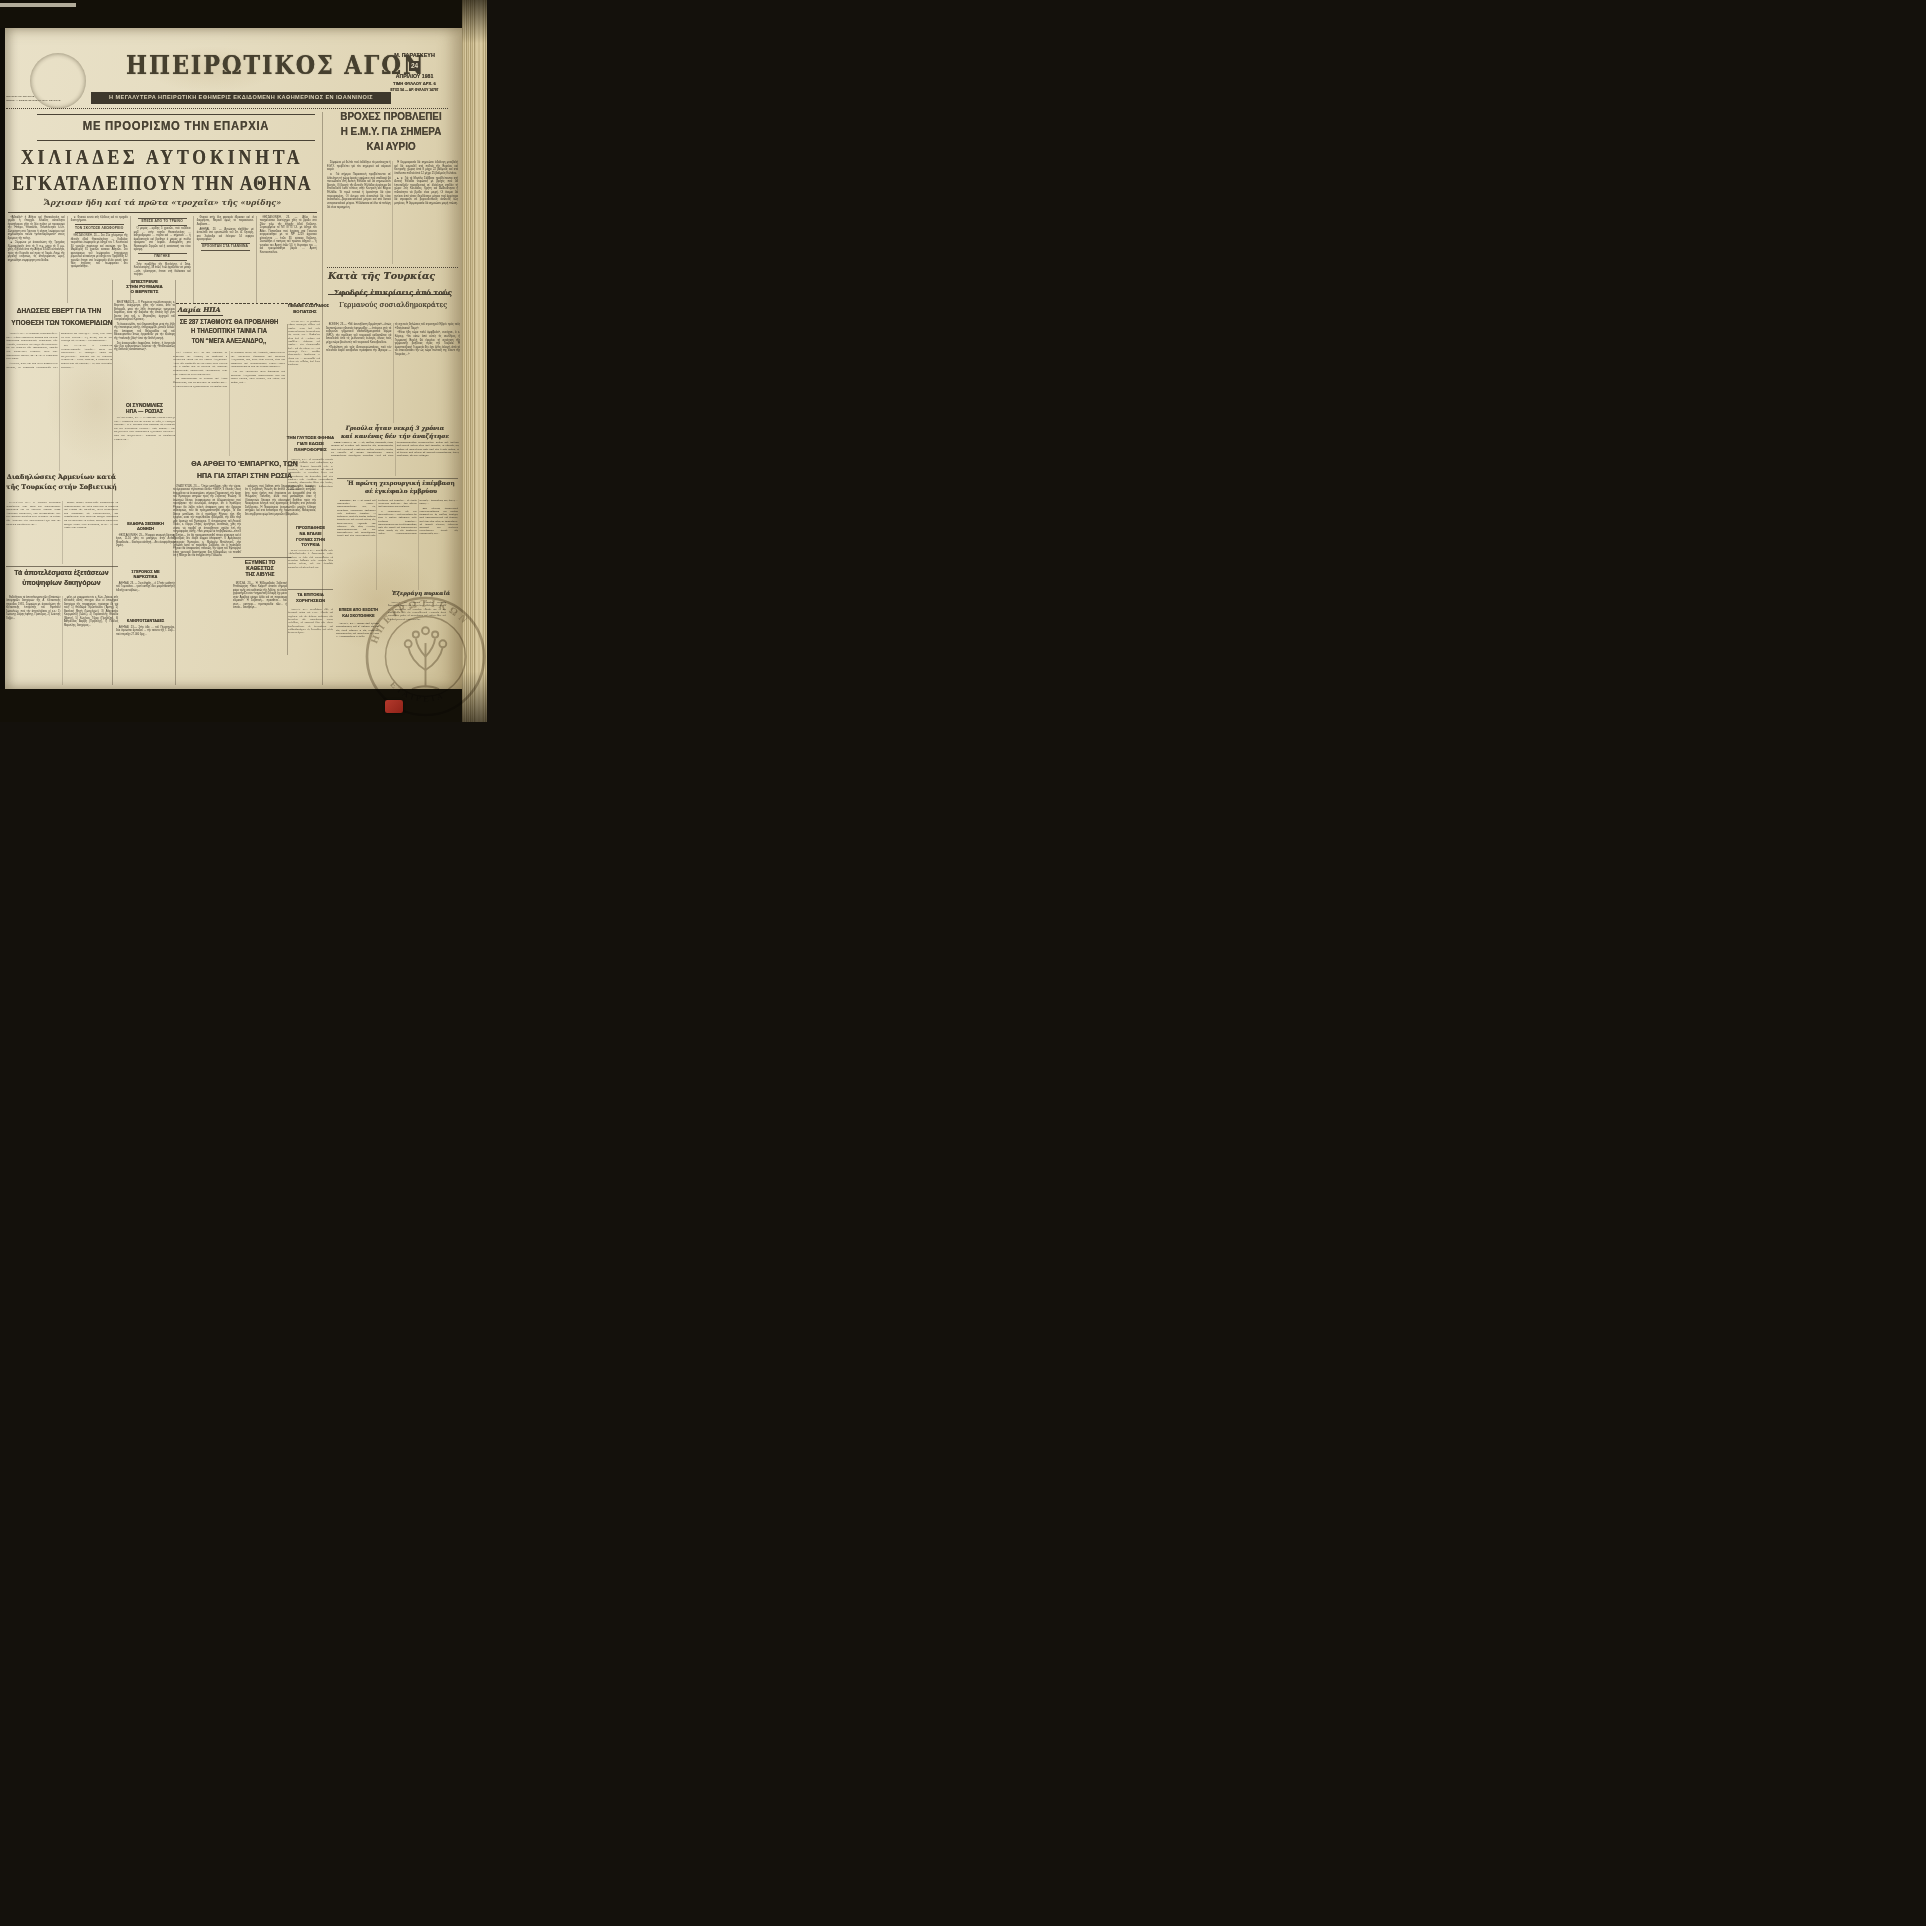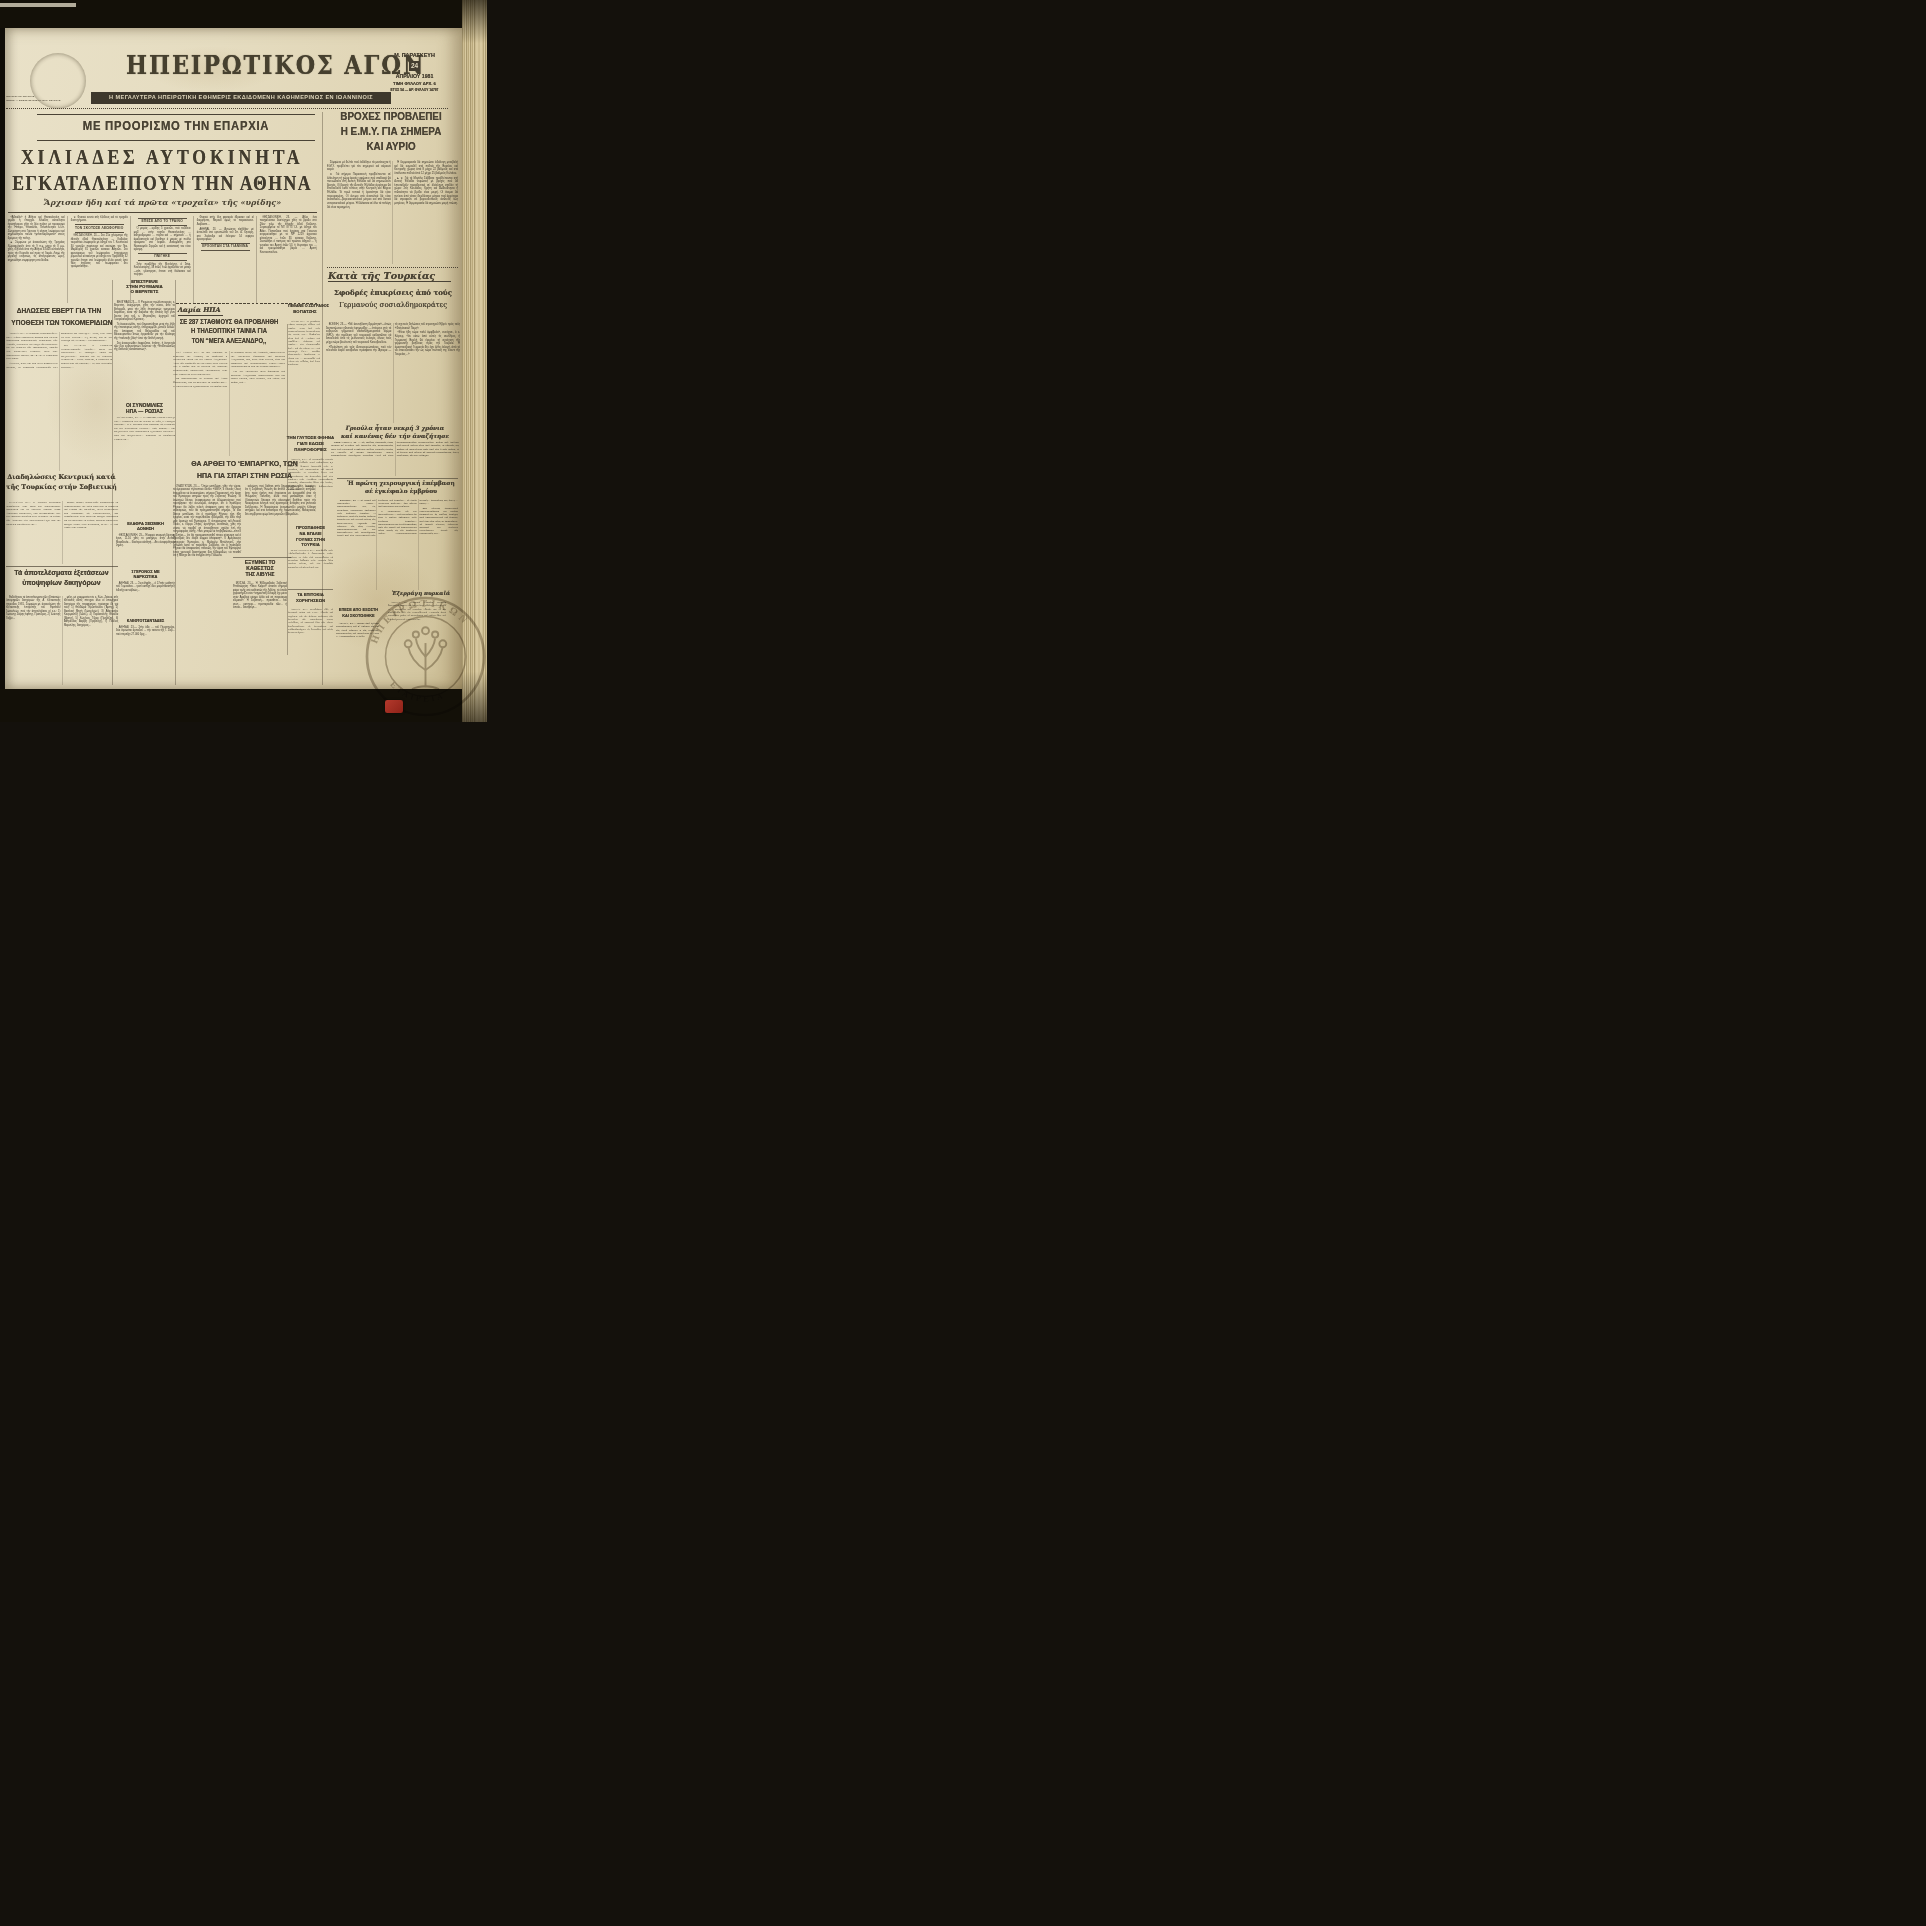--- a/index.html
+++ b/index.html
@@ -166,21 +166,21 @@
     <div class="sans-b grunge nw" style="font-size:7.3px;transform:scaleX(.9);">ΔΗΛΩΣΕΙΣ ΕΒΕΡΤ ΓΙΑ ΤΗΝ</div>
     <div class="sans-b grunge nw" style="font-size:7.3px;transform:scaleX(.9);margin-top:3.1px;">ΥΠΟΘΕΣΗ ΤΩΝ ΤΟΚΟΜΕΡΙΔΙΩΝ</div>
   </div>
   <div class="abs body-txt serif cols2" style="left:6.2px;top:332px;width:106px;height:139px;font-size:2.7px;">
     <p>ΑΘΗΝΑΙ 23— Ὁ ὑπουργός Οἰκονομικῶν κ. Μιλτ. Ἔβερτ παίρνοντας ἀφορμή ἀπό χθεσινό δημοσίευμα ἀπογευματινῆς ἐφημερίδας τῶν Ἀθηνῶν, σχετικά μέ τήν δίωξη τῶν ὑπευθύνων γιά τήν ὑπόθεση τῶν τοκομεριδίων, προέβη στίς κατάλληλες ἐνέργειες πολύ πρίν δημοσιεύσει προχθές 22—4—81 ἡ ἐφημερίδα τήν εἴδηση.</p>
     <p>Ἄλλωστε, ὅπως καί ἀπό ἄλλη ἀφορμή ἔχω δηλώσει, τό ὑπουργεῖο Οἰκονομικῶν ἔχει ὀργανώσει καί συνεχίζει… Τέλος, ἔτσι χωρίς νά γίνει γνωστό… Ἔξ ἄλλου, καί μέ τήν Τράπεζα τῆς Ἑλλάδος… τά τοκομερίδια…</p>
     <p>Στίς 17—4—81 ἡ Εἰσαγγελία Πλημμελειοδικῶν Ἀθηνῶν… Μετά τήν διαπίστωση… κ. Τράπεζα… λαϊκά καί ἀνεξέλεγκτα… μέρισμα γιά τίς ἑπόμενες Εἰσαγγελία… Ὅπως φαίνεται, ἡ ὑπηρεσία τό ἀποτέλεσμα τῆς ἔρευνας… τίς δύο τελευταῖες ἐνέργειες…</p>
   </div>
 
   <div class="abs center" style="left:5.4px;top:473px;width:112px;">
-    <div class="dserif grunge nw" style="font-weight:700;font-size:6.5px;">Διαδηλώσεις Κεντρική κατά</div>
+    <div class="dserif grunge nw" style="font-weight:700;font-size:6.5px;">Διαδηλώσεις Ἀρμενίων κατά</div>
     <div class="dserif grunge nw" style="font-weight:700;font-size:6.5px;margin-top:2.3px;">τῆς Τουρκίας στήν Σοβιετική</div>
   </div>
   <div class="abs body-txt serif cols2" style="left:6.2px;top:501px;width:112px;height:63px;font-size:2.7px;">
     <p>ΤΕΧΕΡΑΝΗ 23— Ἡ περσική ἀστυνομία πυροβόλησε στόν ἀέρα καί χρησιμοποίησε δακρυγόνα γιά νά διαλύσει περίπου 5.000 Ἀρμένιους διαδηλωτές, πού πολιορκοῦσαν χθές τήν τουρκική πρεσβεία στήν Τεχεράνη. Τό πλῆθος τῶν Ἀρμενίων εἶχε συγκεντρωθεῖ ἔξω ἀπό τήν τουρκική πρεσβεία μέ τήν…</p>
     <p>Μικρές ὁμάδες διαδηλωτῶν κατώρθωσαν νά σκαρφαλώσουν τόν τοῖχο γύρω ἀπό τό προαύλιο τοῦ κτιρίου τῆς πρεσβείας, ἀλλά ἐκδιώχθηκαν ἀπό «φρουρούς τῆς ἐπαναστάσεως», πού πυροβόλησαν στόν ἀέρα καί ἔρριξαν δακρυγόνα γιά νά διαλύσουν τό πλῆθος. Μερικοί διαδηλωτές ἔρριξαν πέτρες στήν ἀστυνομία, ἀλλά… «…κοῦ λαοῦ» στήν Τουρκία.</p>
   </div>
 
   <div class="abs rule" style="left:6.2px;top:566px;width:112px;height:1.2px;opacity:.7;"></div>
   <div class="abs center" style="left:5.4px;top:569px;width:112px;">
     <div class="sans-b grunge nw" style="font-size:7px;">Τά ἀποτελέσματα ἐξετάσεων</div>
@@ -241,21 +241,21 @@
   </div>
   <div class="abs body-txt cols2" style="left:327px;top:161px;width:131px;height:103px;font-size:2.7px;">
     <p>Σύμφωνα μέ δελτίο πού ἐκδόθηκε τά μεσάνυχτα ἡ Ε.Μ.Υ. προβλέπει γιά τόν σημερινό καί αὐριανό καιρό:</p>
     <p>★ Γιά σήμερα Παρασκευή προβλέπονται σέ ὁλόκληρη τή χώρα ἀραιές νεφώσεις πού σταδιακά θά πυκνώσουν στή Δυτική Ἑλλάδα καί θά σημειωθοῦν βροχές. Οἱ βροχές τῆς Δυτικῆς Ἑλλάδας ἀργότερα θά ἐπεκταθοῦν κατά τόπους στήν Κεντρική καί Βόρειο Ἑλλάδα. Τό πρωί τοπικά ἡ ὁρατότητα θά εἶναι περιορισμένη. Οἱ ἄνεμοι στά ἀνατολικά θά εἶναι ἀνατολικοί—βορειοανατολικοί μέτριοι καί στά δυτικά νοτιοανατολικοί μέτριοι. Ἡ θάλασσα σέ ὅλα τά πελάγη θά εἶναι ταραγμένη.</p>
     <p>Ἡ θερμοκρασία θά σημειώσει ἀξιόλογη μεταβολή καί θά κυμανθεῖ στά πεδινά τῆς Βορείου καί Κεντρικῆς χώρας ἀπό 8 μέχρι 22 βαθμούς καί στά ὑπόλοιπα πεδινά ἀπό 12 μέχρι 25 βαθμούς Κελσίου.</p>
     <p>♣ ★ Γιά τό Μεγάλο Σάββατο προβλέπονται στή Δυτική Ἑλλάδα νεφώσεις μέ βροχές πού θά ἐπεκταθοῦν προοδευτικά σέ ὁλόκληρη σχεδόν τή χώρα: Στίς Κυκλάδες, Κρήτη καί Δωδεκάνησα ἡ πιθανότητα νά βρέξει εἶναι μικρή. Οἱ ἄνεμοι θά πνέουν ἀπό νότιες διευθύνσεις μέτριοι πού ἀργότερα θά στραφοῦν σέ βορειοδυτικούς ἀσθενεῖς ἕως μετρίους. Ἡ θερμοκρασία θά σημειώσει μικρή πτώση.</p>
   </div>
   <div class="abs dots" style="left:327px;top:267px;width:131px;"></div>
 
   <div class="abs dserif grunge" style="left:328px;top:270px;width:123px;font-weight:700;font-size:9.6px;font-style:italic;
-       border-bottom:1.2px solid #4a4336;padding-bottom:0;white-space:nowrap;">Κατὰ τῆς Τουρκίας</div>
+       border-bottom:1.2px solid #4a4336;padding-bottom:13px;white-space:nowrap;">Κατὰ τῆς Τουρκίας</div>
   <div class="abs center" style="left:326px;top:288px;width:134px;">
     <div class="dserif grunge nw" style="font-weight:700;font-size:7px;">Σφοδρές ἐπικρίσεις ἀπό τούς</div>
     <div class="dserif grunge nw" style="font-weight:400;font-size:7px;margin-top:3.5px;">Γερμανούς σοσιαλδημοκράτες</div>
   </div>
   <div class="abs body-txt cols2" style="left:326px;top:323px;width:134px;height:100px;font-size:2.7px;">
     <p>ΒΟΝΝΗ, 23.— «Μέ ἀσυνήθιστη δριμύτητα»—ὅπως διαπιστώνουν χθεσινές ἐφημερίδες — ἐπέκρινε χτές τό κυβερνῶν γερμανικό σοσιαλδημοκρατικό κόμμα (SPD), τήν πρόθεση τοῦ τουρκικοῦ καθεστῶτος νά ἀποκλείσει ἀπό τίς μελλοντικές ἐκλογές, ὅλους τούς μέχρι τώρα βουλευτές τοῦ τουρκικοῦ Κοινοβουλίου.</p>
     <p>«Πρόκληση γιά τούς Δυτικοευρωπαίους, πού τόν τελευταῖο καιρό κατέβαλαν πρόσφατα τήν Ἄγκυρα — τίς σχετικές δηλώσεις τοῦ στρατηγοῦ Ἐβρέν πρός τούς «Φαϊνάνσιαλ Τάιμς».</p>
     <p>«Εἶναι ἤδη τώρα πολύ ἀμφίβολο», συνέχισε, ὁ κ. Κόρτερ, «ἄν κάτω ἀπό αὐτές τίς συνθῆκες, ἡ Γερμανική Βουλή θά ἐγκρίνει τή συνέχιση τῆς γερμανικῆς βοήθειας πρός τήν Τουρκία. Ἡ ὁμοσπονδιακή Γερμανία δέν ἔχει ἄλλη ἐκλογή, ἀπό τό νά ἐπανεξετάσει τήν ὡς τώρα πολιτική της ἔναντι τῆς Τουρκίας…»</p>
   </div>
 

